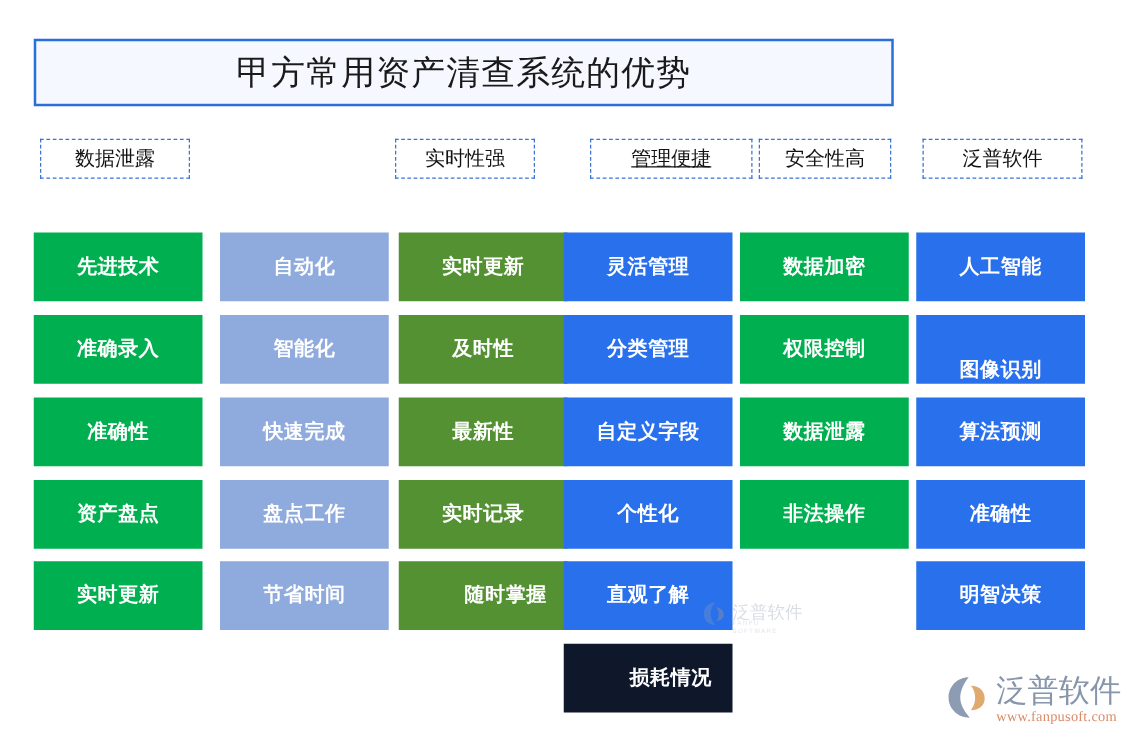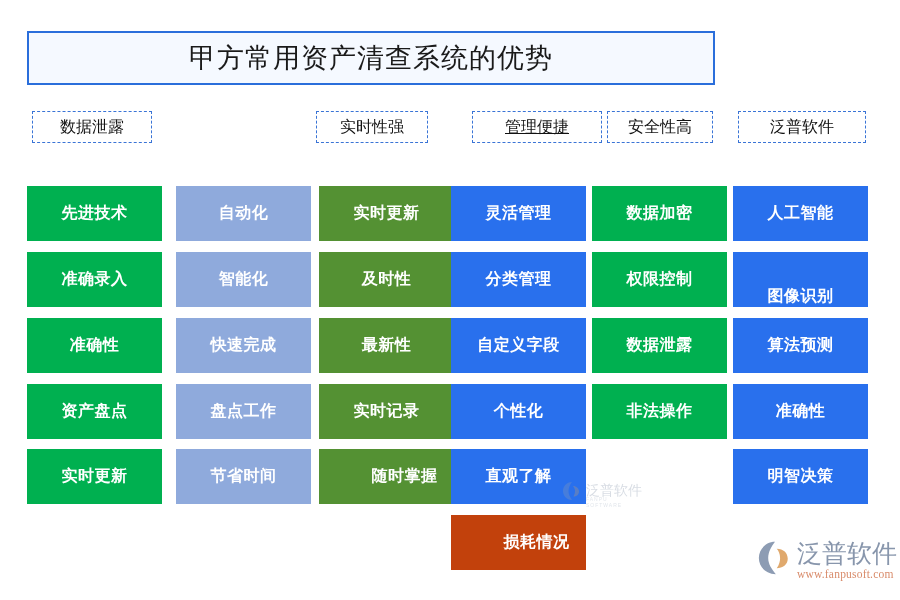--- a/index.html
+++ b/index.html
@@ -241,21 +241,21 @@
       </div>
       <div class="cell" style="left: 451px; top: 318px; background: rgb(41, 112, 237);">
         <span>自定义字段</span>
       </div>
       <div class="cell" style="left: 451px; top: 384px; background: rgb(41, 112, 237);">
         <span>个性化</span>
       </div>
       <div class="cell" style="left: 451px; top: 449px; background: rgb(41, 112, 237);">
         <span>直观了解</span>
       </div>
-      <div class="cell" style="left: 451px; top: 515px; background: #c2410c; padding-left: 36px;">
+      <div class="cell" style="left: 451px; top: 515px; background: #0f172a; padding-left: 36px;">
         <span>损耗情况</span>
       </div>
       <div class="cell" style="left: 592px; top: 186px; background: rgb(0, 176, 80);">
         <span>数据加密</span>
       </div>
       <div class="cell" style="left: 592px; top: 252px; background: rgb(0, 176, 80);">
         <span>权限控制</span>
       </div>
       <div class="cell" style="left: 592px; top: 318px; background: rgb(0, 176, 80);">
         <span>数据泄露</span>

